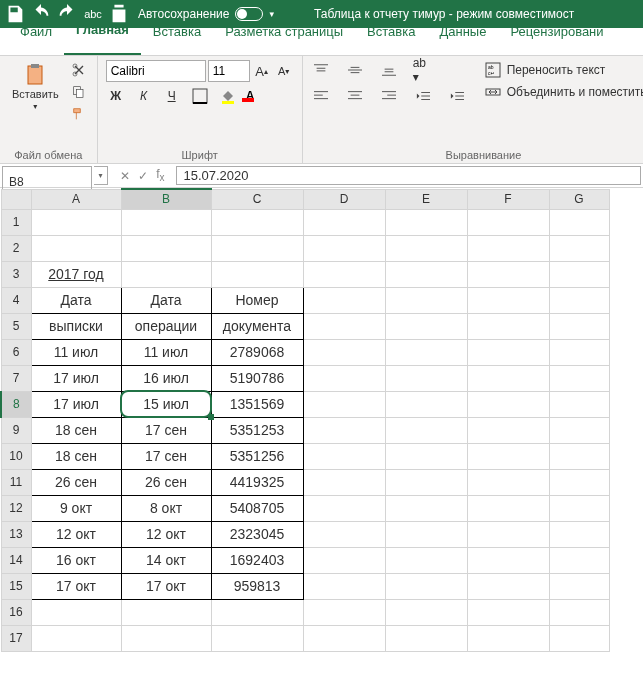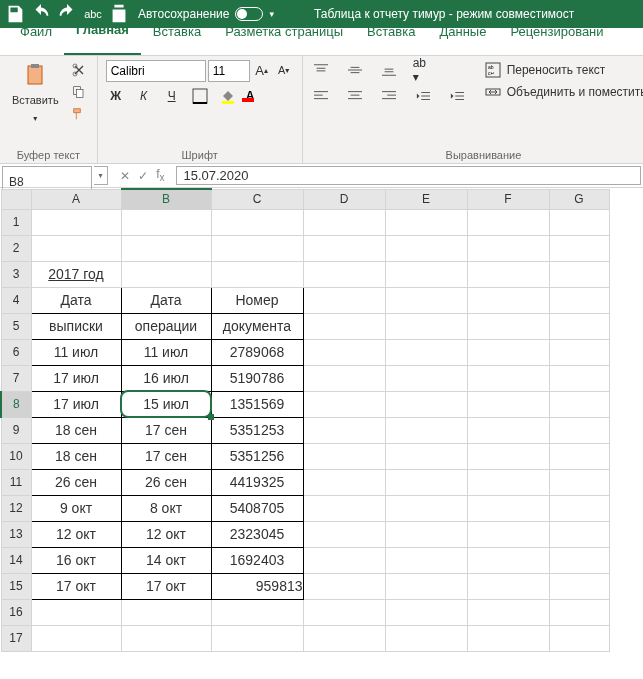--- a/index.html
+++ b/index.html
@@ -16,25 +16,25 @@
 
 .tabs { display: flex; background: #fff; border-bottom: 1px solid #d4d4d4; height: 28px; align-items: flex-end; padding-left: 8px; gap: 0; }
 .tabs .tab { padding: 16px 12px; font-size: 13px; cursor: pointer; color: #217346; }
 .tabs .tab.active { font-weight: 600; border-bottom: 2px solid #217346; color: #217346; }
 
 .ribbon { background: #f3f2f1; height: 108px; display: flex; border-bottom: 1px solid #d4d4d4; }
 .group { border-right: 1px solid #d4d4d4; padding: 4px 8px 2px 8px; display: flex; flex-direction: column; justify-content: space-between; }
 .group-label { text-align: center; font-size: 11px; color: #666; padding-top: 2px; }
 .group-body { flex: 1; display: flex; gap: 6px; align-items: flex-start; }
 
-.btn-large { display: flex; flex-direction: column; align-items: center; gap: 8px; padding: 2px 4px; cursor: pointer; font-size: 11px; text-align: center; }
+.btn-large { display: flex; flex-direction: column; align-items: center; gap: 2px; padding: 2px 4px; cursor: pointer; font-size: 11px; text-align: center; }
 .btn-large svg { width: 24px; height: 24px; }
 .btn-small { width: 20px; height: 20px; display: flex; align-items: center; justify-content: center; cursor: pointer; }
 .col { display: flex; flex-direction: column; gap: 2px; }
-.row { display: flex; gap: 2px; }
+.row { display: flex; gap: 2px; align-items: center; }
 
 select, input.combo { font-size: 12px; height: 22px; border: 1px solid #ababab; background: #fff; padding: 0 4px; }
 .font-name { width: 100px; }
 .font-size { width: 42px; }
 
 .bold { font-weight: bold; }
 .italic { font-style: italic; }
 .underline { text-decoration: underline; }
 
 .namebox-row { display: flex; height: 24px; border-bottom: 1px solid #d4d4d4; background: #fff; align-items: stretch; }
@@ -133,21 +133,21 @@
               <rect x="8" y="8" width="10" height="12" fill="#fff" stroke="#444"></rect>
             </svg>
           </span>
         <span class="btn-small">
             <svg viewBox="0 0 24 24" width="16" height="16">
               <path d="M4 4h10v6H4zM8 10v10" stroke="#c55a11" fill="#f4b183"></path>
             </svg>
           </span>
       </div>
     </div>
-    <div class="group-label">Буфер текст</div>
+    <div class="group-label">Файл обмена</div>
   </div>
 
   <div class="group" style="width:220px;">
     <div class="group-body col" style="gap:4px;">
       <div class="row">
         <input class="combo font-name" value="Calibri" style="">
         <input class="combo font-size" value="11" style="">
         <span class="btn-small" style="font-size:13px;">A<sup style="font-size:8px;">▴</sup></span>
         <span class="btn-small" style="font-size:11px;">A<sup style="font-size:8px;">▾</sup></span>
       </div>
@@ -440,21 +440,21 @@
           <td style="border: 1px solid rgb(0, 0, 0);">1692403</td>
           <td></td>
           <td></td>
           <td></td>
           <td></td>
         </tr>
         <tr>
           <td class="row-hdr">15</td>
           <td style="border: 1px solid rgb(0, 0, 0);">17 окт</td>
           <td style="border: 1px solid rgb(0, 0, 0);">17 окт</td>
-          <td style="border: 1px solid rgb(0, 0, 0); text-align: right;">959813</td>
+          <td style="border: 1px solid rgb(0, 0, 0);">959813</td>
           <td></td>
           <td></td>
           <td></td>
           <td></td>
         </tr>
         <tr>
           <td class="row-hdr">16</td>
           <td></td>
           <td></td>
           <td></td>

